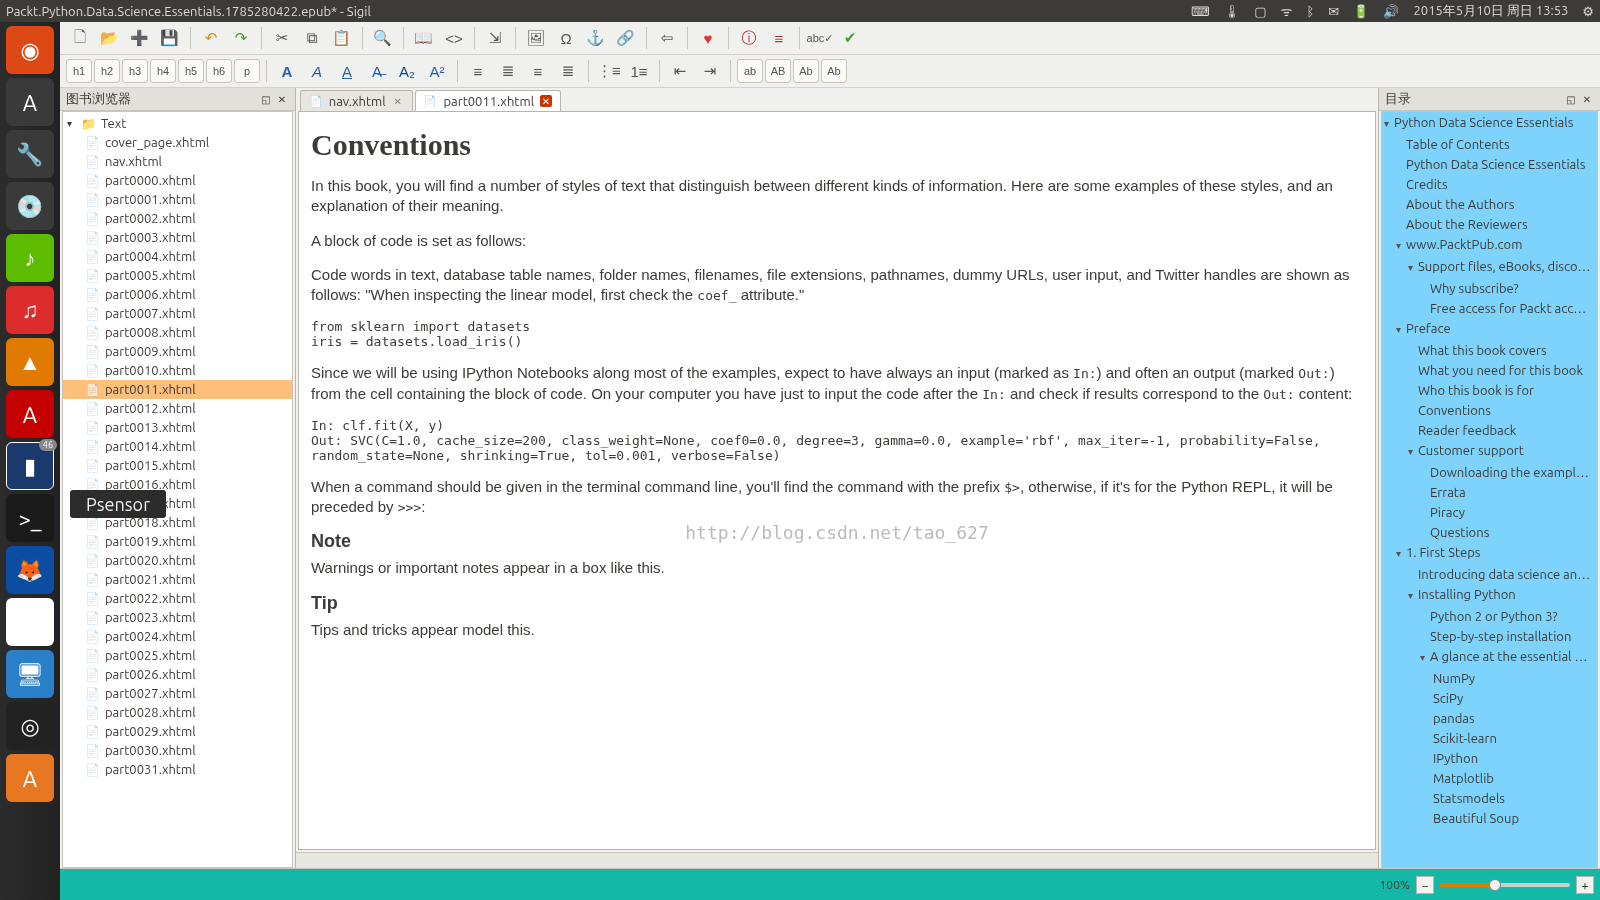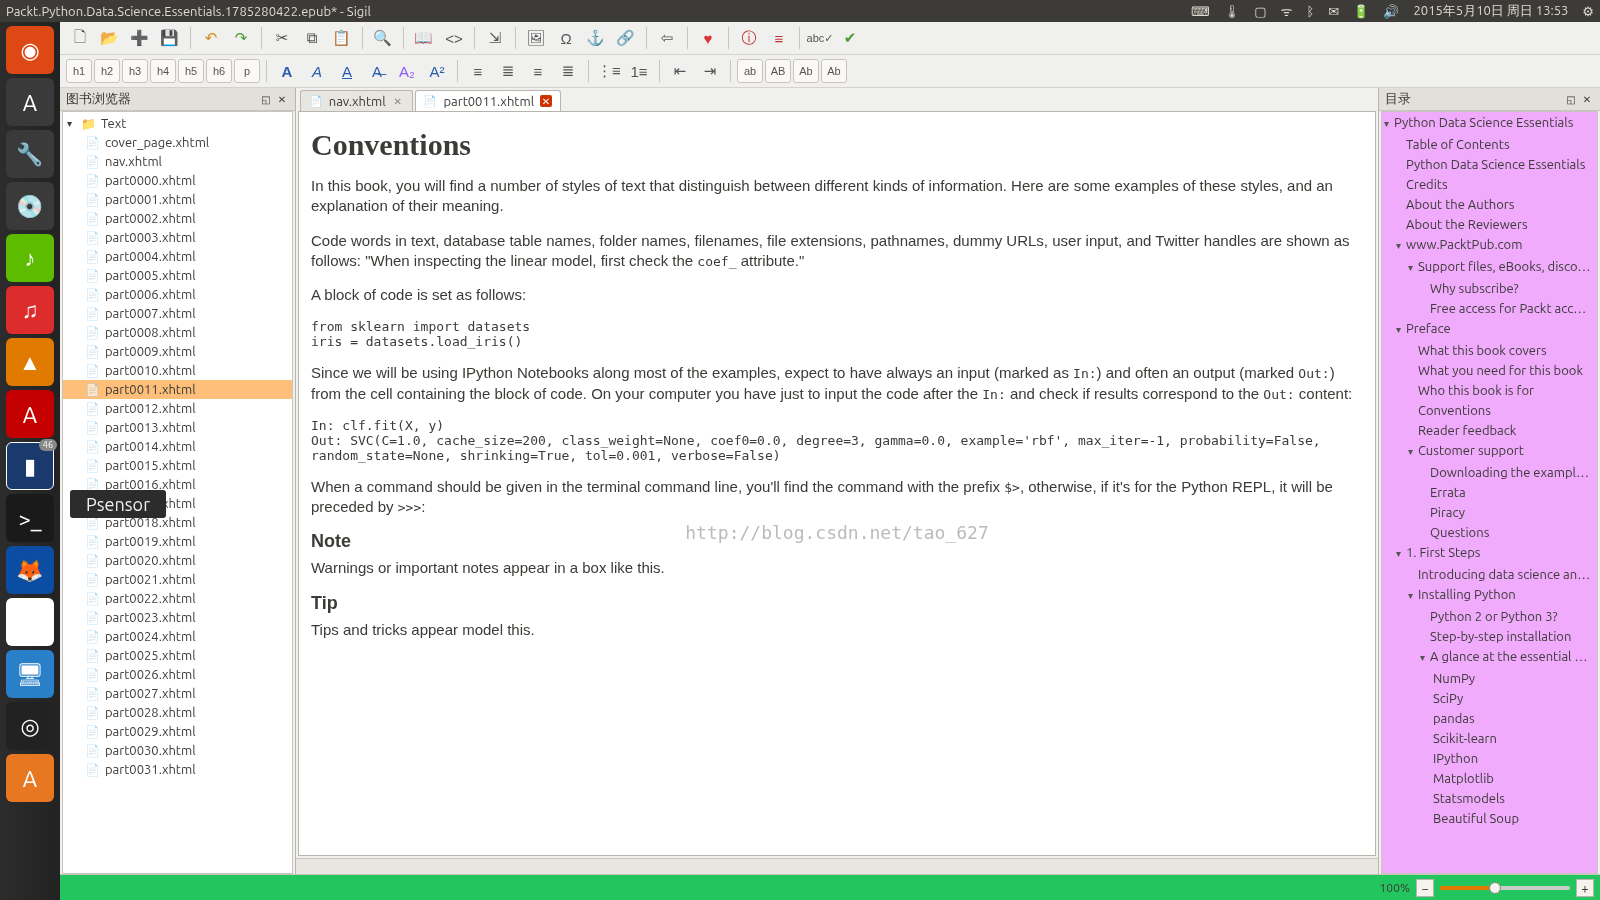--- a/index.html
+++ b/index.html
@@ -251,48 +251,48 @@
 
 .tocpane {
   width: 222px;
   border-left: 1px solid #b9b5ac;
   display: flex;
   flex-direction: column;
 }
 .toclist {
   flex:1;
   overflow-y:auto;
-  background:#f0abfc;
+  background:#7dd3fc;
   border:1px solid #c9c5bd;
   margin:0 2px;
   font-size:13px;
 }
 .toclist .ti {
   padding: 1px 4px 1px 8px;
   white-space: nowrap;
   overflow: hidden;
   text-overflow: ellipsis;
   cursor:pointer;
   line-height:18px;
 }
 .toclist .ti .tw { display:inline-block; width:10px; font-size:10px; color:#555;}
 .toclist .lvl0 { padding-left:2px; }
 .toclist .lvl1 { padding-left:14px; }
 .toclist .lvl2 { padding-left:26px; }
 .toclist .lvl3 { padding-left:38px; }
 
 .statusbar {
-  height: 26px;
+  height: 32px;
   border-top: 1px solid #c9c5bd;
   display:flex;
   align-items:center;
   justify-content:flex-end;
   padding: 0 6px;
   gap:6px;
-  background:#22c55e;
+  background:#14b8a6;
 }
 .statusbar .zoomval { font-size:12px; }
 .statusbar .zbtn { width:18px;height:18px;border:1px solid #b9b5ac;background:#f5f3ee;display:flex;align-items:center;justify-content:center;font-size:13px;cursor:pointer;}
 .statusbar .slider { width:130px;height:4px;background:#ccc;border-radius:2px;position:relative;}
 .statusbar .slider .fill{position:absolute;left:0;top:0;bottom:0;width:42%;background:#e07a00;}
 .statusbar .slider .thumb{position:absolute;left:42%;top:-4px;width:12px;height:12px;border-radius:50%;background:#f5f3ee;border:1px solid #888;transform:translateX(-50%);}
 
 .hscroll{height:16px;background:#e8e6e1;border-top:1px solid #c9c5bd;}
 </style>
 </head>
@@ -383,21 +383,21 @@
     <button class="tbtn" style="color:#2a5db0">
         <b>A</b>
       </button>
     <button class="tbtn" style="color:#2a5db0">
         <i>A</i>
       </button>
     <button class="tbtn" style="color:#2a5db0">
         <u>A</u>
       </button>
     <button class="tbtn" style="color:#2a5db0">A̶</button>
-    <button class="tbtn" style="color:#8b5cf6">A₂</button>
+    <button class="tbtn" style="color:#0c4a6e">A₂</button>
     <button class="tbtn" style="color:#2a5db0">A²</button>
     <span class="tsep"></span>
     <button class="tbtn">≡</button>
     <button class="tbtn">≣</button>
     <button class="tbtn">≡</button>
     <button class="tbtn">≣</button>
     <span class="tsep"></span>
     <button class="tbtn">⋮≡</button>
     <button class="tbtn">1≡</button>
     <span class="tsep"></span>
@@ -468,24 +468,24 @@
           <div class="tab active">
             <span style="font-size:11px">📄</span>
             <span>part0011.xhtml</span>
             <span class="close dirty">✕</span>
           </div>
         </div>
       <div class="editor">
         <div class="watermark">http://blog.csdn.net/tao_627</div>
         <h1>Conventions</h1>
         <p>In this book, you will find a number of styles of text that distinguish between different kinds of information. Here are some examples of these styles, and an explanation of their meaning.</p>
+        <p>A block of code is set as follows:</p>
         <p>
           <span>Code words in text, database table names, folder names, filenames, file extensions, pathnames, dummy URLs, user input, and Twitter handles are shown as follows: "When inspecting the linear model, first check the </span><code>coef_</code><span> attribute."</span>
         </p>
-        <p>A block of code is set as follows:</p>
         <pre>from sklearn import datasets
 iris = datasets.load_iris()</pre>
         <p>
           <span>Since we will be using IPython Notebooks along most of the examples, expect to have always an input (marked as </span><code>In:</code><span>) and often an output (marked </span><code>Out:</code><span>) from the cell containing the block of code. On your computer you have just to input the code after the </span><code>In:</code><span> and check if results correspond to the </span><code>Out:</code><span> content:</span>
         </p>
         <pre>In: clf.fit(X, y)
 Out: SVC(C=1.0, cache_size=200, class_weight=None, coef0=0.0, degree=3, gamma=0.0, example='rbf', max_iter=-1, probability=False, random_state=None, shrinking=True, tol=0.001, verbose=False)</pre>
         <p>
           <span>When a command should be given in the terminal command line, you'll find the command with the prefix </span><code>$&gt;</code><span>, otherwise, if it's for the Python REPL, it will be preceded by </span><code>&gt;&gt;&gt;</code><span>:</span>
         </p>

